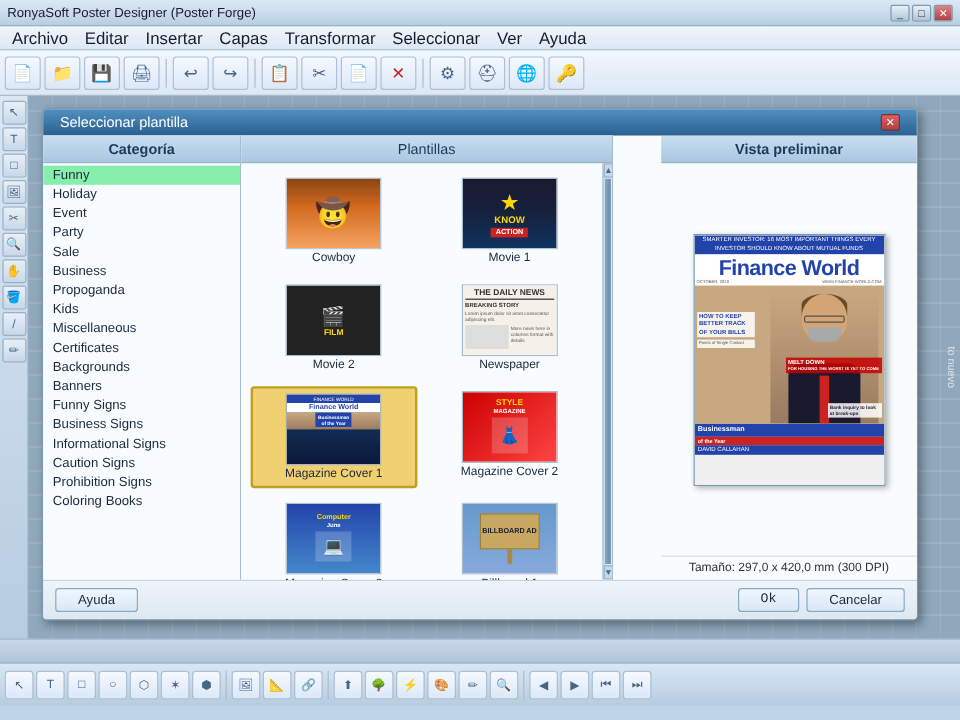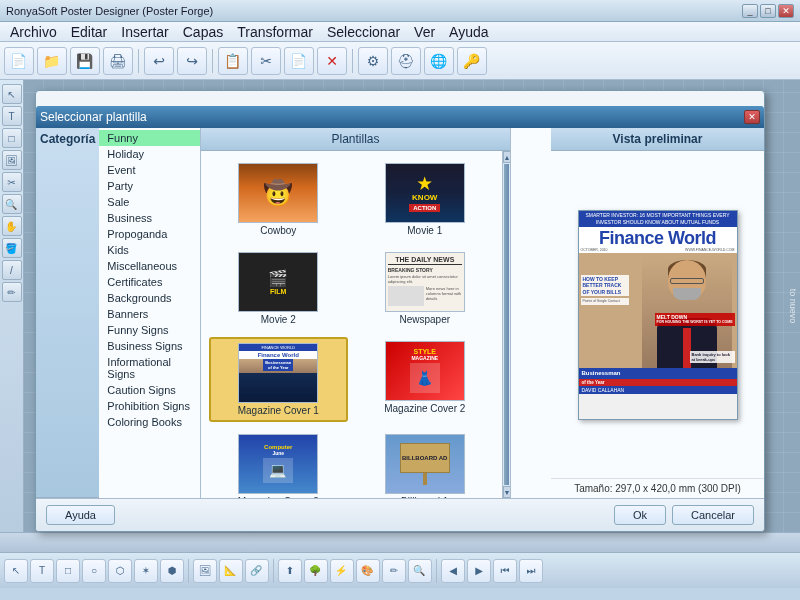--- a/index.html
+++ b/index.html
@@ -142,26 +142,25 @@
       background: #f0f5fa;
       border: 1px solid #7a9ab0;
       border-radius: 4px;
       width: 730px;
       box-shadow: 3px 3px 8px rgba(0,0,0,0.35);
     }
 
     #dialog-titlebar {
       background: linear-gradient(to bottom, #5090c0, #2a6090);
       color: white;
-      padding: 4px 4px;
+      padding: 4px 14px;
       font-size: 12px;
       border-radius: 3px 3px 0 0;
       display: flex;
       align-items: flex-start;
-      margin-top: 15px;
     }
     #dialog-close {
       margin-left: auto;
       width: 16px; height: 14px;
       background: linear-gradient(to bottom, #e06060, #b04040);
       border: 1px solid #803030;
       border-radius: 2px;
       font-size: 9px;
       display: flex; align-items: center; justify-content: center;
       cursor: pointer;
@@ -172,20 +171,21 @@
       display: flex;
       height: 370px;
     }
 
     
     #category-panel {
       width: 165px;
       border-right: 1px solid #aabdd0;
       background: #f8fcff;
       display: flex;
+      flex-direction: column;
     }
     #category-header {
       background: linear-gradient(to bottom, #c8ddf0, #a8c8e0);
       text-align: center;
       padding: 4px;
       font-size: 12px;
       font-weight: bold;
       color: #1a3a5a;
       border-bottom: 1px solid #9ab0c4;
     }
@@ -552,21 +552,21 @@
     .dialog-btn {
       padding: 3px 18px;
       border: 1px solid #8aaabf;
       border-radius: 3px;
       background: linear-gradient(to bottom, #f0f6ff, #d8e8f8);
       font-size: 11px;
       cursor: pointer;
       color: #1a2a3a;
     }
     #footer-help { margin-right: auto; }
-    #footer-ok { margin-right: 6px; }
+    #footer-ok { margin-right: 6px; font-family: Liberation Mono, monospace; }
 
     
     #templates-scrollbar {
       width: 8px;
       background: #d8e8f4;
       border-left: 1px solid #aabdd0;
       display: flex;
       flex-direction: column;
     }
 

